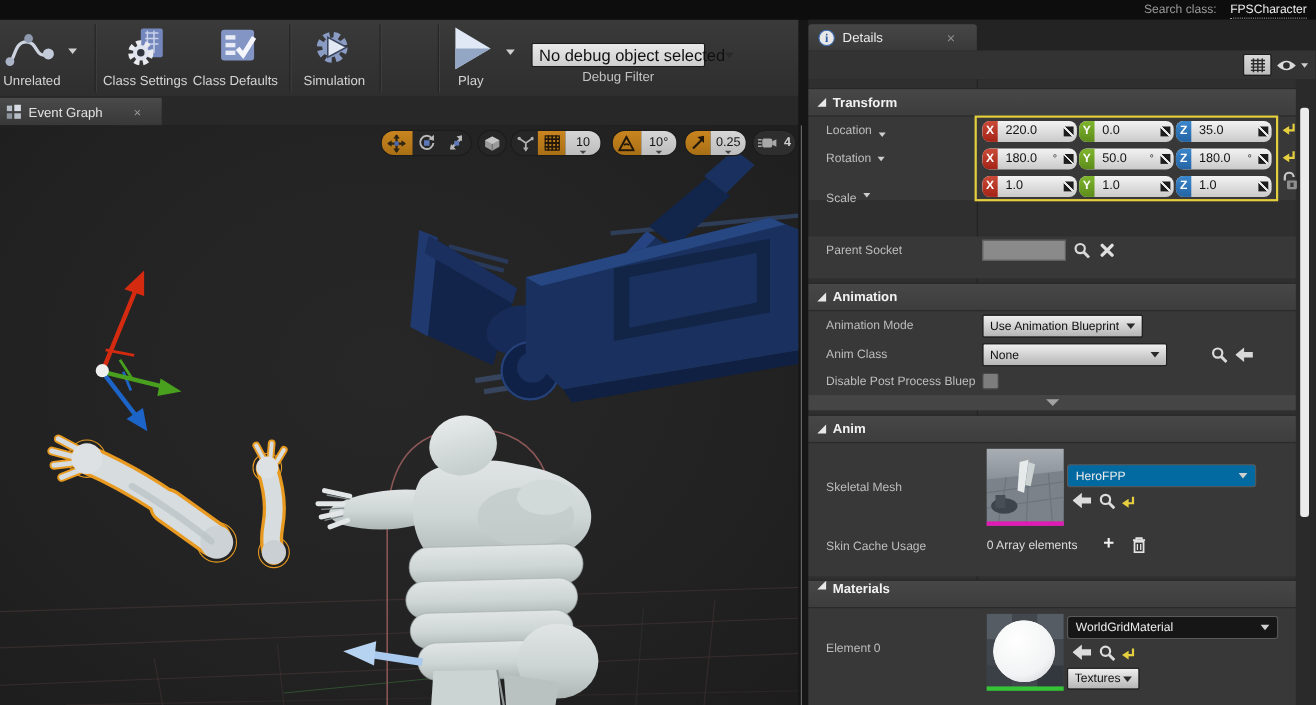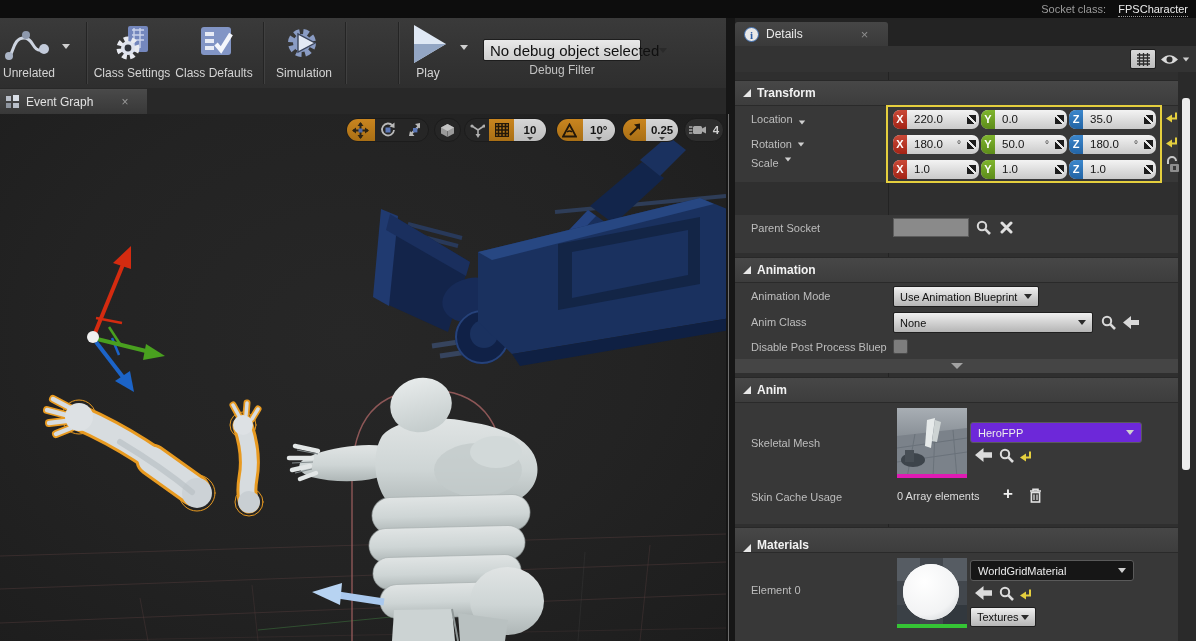--- a/index.html
+++ b/index.html
@@ -18,30 +18,30 @@
 .axis-deg{width:9px;color:#333;font-size:10px;line-height:19px}
 .axis-corner{width:13px;position:relative}
 .axis-corner::after{content:"";position:absolute;left:1px;top:5px;width:9px;height:9px;background:linear-gradient(45deg,#1d1d1d 42%,#e8e8e8 42%,#e8e8e8 56%,#1d1d1d 56%)}
 .ddl{background:linear-gradient(#efefef,#b5b5b5);border:1px solid #1f1f1f;border-radius:2px;color:#101010;font-size:11px;display:flex;align-items:center;padding:0 6px}
 .ddl .t{flex:1;white-space:nowrap;overflow:hidden}
 .toolbtn-label{color:#d4d4d4;font-size:12px;text-align:center;white-space:nowrap}
 .vsep{position:absolute;top:22px;height:62px;width:1px;background:#242424;box-shadow:1px 0 0 #404040}
 .vtb-group{position:absolute;top:118px;height:24px;background:#262626;border-radius:12px;display:flex;overflow:hidden;border:1px solid #1c1c1c}
 .vtb-cell{height:100%;display:flex;align-items:center;justify-content:center}
 .vtb-cell.orange{background:linear-gradient(#c9851f,#a96f15)}
-.vtb-cell.light{background:linear-gradient(#d6d6d6,#bdbdbd);color:#161616;font-size:11.5px;font-weight:bold;position:relative}
+.vtb-cell.light{background:linear-gradient(#d6d6d6,#bdbdbd);color:#161616;font-size:11.5px;font-weight:normal;position:relative}
 .vtb-cell.light .num{padding:0 4px}
 .vtb-cell.light::after{content:"";position:absolute;bottom:1px;left:50%;margin-left:-3px;border-left:3px solid transparent;border-right:3px solid transparent;border-top:3px solid #444}
 </style>
 </head>
 <body>
 
 <div id="root">
   <div class="abs" style="left:0;top:0;width:1196px;height:18px;background:#0d0d0d"></div>
-  <div class="abs" style="right:90px;top:3px;color:#9a9a9a;font-size:11px">Socket class:</div>
+  <div class="abs" style="right:90px;top:3px;color:#9a9a9a;font-size:11px">Search class:</div>
   <div class="abs" style="right:8px;top:3px;color:#ededed;font-size:11px;border-bottom:1px dotted #999;padding-bottom:1px">FPSCharacter</div>
 
   <div class="abs" style="left:0;top:18px;width:726px;height:70px;background:linear-gradient(#3a3a3a,#2e2e2e)"></div>
   <svg class="abs" style="left:4px;top:26px" width="52" height="38" viewBox="0 0 52 38">
     <path d="M4,30 C10,30 8,12 20,12 C30,12 28,26 38,24" stroke="#cdd4e0" stroke-width="3" fill="none"></path>
     <circle cx="5" cy="30" r="4" fill="#aab4c6"></circle>
       <circle cx="40" cy="23" r="5" fill="#c3cbdb"></circle>
       <circle cx="22" cy="9" r="4" fill="#8e99ad"></circle>
   </svg>
   <div class="abs caret" style="left:62px;top:44px"></div>
@@ -347,21 +347,21 @@
   </div>
   <div class="abs" style="left:735px;top:106px;width:443px;height:76px;background:#383838"></div>
   <div class="abs lbl" style="left:751px;top:113px;display:flex;align-items:flex-end">
       <span>Location</span>
       <span class="caret" style="margin-left:5px;transform:scale(0.8)"></span>
     </div>
   <div class="abs lbl" style="left:751px;top:138px;display:flex;align-items:center">
       <span>Rotation</span>
       <span class="caret" style="margin-left:5px;transform:scale(0.8)"></span>
     </div>
-  <div class="abs lbl" style="left:751px;top:157px;display:flex;align-items:flex-start">
+  <div class="abs lbl" style="left:751px;top:175px;display:flex;align-items:flex-start">
       <span>Scale</span>
       <span class="caret" style="margin-left:5px;transform:scale(0.8)"></span>
     </div>
 
   <div class="axis-field" style="left:893px;top:110px;width:86px">
       <span class="axis-tag" style="background:linear-gradient(#cb4a38,#a32315)">X</span>
       <span class="axis-val">220.0</span>
       <span class="axis-corner"></span>
     </div>
   <div class="axis-field" style="left:981px;top:110px;width:86px">
@@ -438,21 +438,21 @@
     <span class="tri" style="margin:0 6px 0 8px"></span>
     <span class="txt">Animation</span>
   </div>
   <div class="abs" style="left:735px;top:283px;width:443px;height:76px;background:#383838"></div>
   <div class="abs lbl" style="left:751px;top:290px">Animation Mode</div>
   <div class="abs ddl" style="left:893px;top:286px;width:146px;height:21px">
     <span class="t">Use Animation Blueprint</span>
     <span class="caret dark"></span>
   </div>
   <div class="abs lbl" style="left:751px;top:316px">Anim Class</div>
-  <div class="abs ddl" style="left:893px;top:312px;width:200px;height:21px">
+  <div class="abs ddl" style="left:893px;top:312px;width:168px;height:21px">
     <span class="t">None</span>
     <span class="caret dark"></span>
   </div>
   <svg class="abs" style="left:1101px;top:315px" width="15" height="15" viewBox="0 0 15 15">
       <circle cx="6" cy="6" r="4.2" fill="none" stroke="#d9d9d9" stroke-width="2"></circle>
       <path d="M9.2,9.2 L14,14" stroke="#d9d9d9" stroke-width="2.6"></path>
     </svg>
   <svg class="abs" style="left:1123px;top:316px" width="16" height="13" viewBox="0 0 16 13">
       <path d="M0,6.5 L8,0 L8,4 L16,4 L16,9 L8,9 L8,13 Z" fill="#d9d9d9"></path>
     </svg>
@@ -472,21 +472,21 @@
     <svg width="70" height="70" viewBox="0 0 70 70">
       <path d="M0,28 L70,20 L70,70 L0,70 Z" fill="#7b828a"></path>
       <path d="M0,40 L70,30 M0,54 L70,44 M18,26 L10,70 M38,24 L36,70 M56,22 L60,70" stroke="#6a727a" stroke-width="1"></path>
       <path d="M30,12 L38,10 L34,40 L28,38 Z" fill="#e6eaea"></path>
       <path d="M38,12 L44,14 L40,34 L35,33 Z" fill="#cdd3d3"></path>
       <ellipse cx="16" cy="52" rx="12" ry="7" fill="#3d444b"></ellipse>
       <rect x="8" y="42" width="9" height="12" fill="#474e55"></rect>
     </svg>
     <div style="position:absolute;left:0;bottom:0;width:70px;height:4px;background:#e01ab4"></div>
   </div>
-  <div class="abs" style="left:970px;top:422px;width:172px;height:21px;background:#6d28d9;border:1px solid #5a5a5a;border-radius:3px;display:flex;align-items:center;padding:0 7px">
+  <div class="abs" style="left:970px;top:422px;width:172px;height:21px;background:#0369a1;border:1px solid #5a5a5a;border-radius:3px;display:flex;align-items:center;padding:0 7px">
     <span style="flex:1;color:#ececec;font-size:11px">HeroFPP</span>
     <span class="caret"></span>
   </div>
   <svg class="abs" style="left:975px;top:448px" width="17" height="14" viewBox="0 0 17 14">
       <path d="M0,7 L8.5,0 L8.5,4.2 L17,4.2 L17,9.8 L8.5,9.8 L8.5,14 Z" fill="#dcdcdc"></path>
     </svg>
   <svg class="abs" style="left:999px;top:448px" width="15" height="15" viewBox="0 0 15 15">
       <circle cx="6" cy="6" r="4.2" fill="none" stroke="#dcdcdc" stroke-width="2"></circle>
       <path d="M9.2,9.2 L14,14" stroke="#dcdcdc" stroke-width="2.6"></path>
     </svg>
@@ -496,21 +496,21 @@
     </svg>
   <div class="abs lbl" style="left:751px;top:491px">Skin Cache Usage</div>
   <div class="abs" style="left:897px;top:490px;color:#dcdcdc;font-size:11px">0 Array elements</div>
   <div class="abs" style="left:1003px;top:484px;color:#f0f0f0;font-size:17px;font-weight:bold">+</div>
   <svg class="abs" style="left:1029px;top:488px" width="13" height="15" viewBox="0 0 13 15">
       <path d="M1,3 H12 M4,3 V1.2 H9 V3" stroke="#e2e2e2" stroke-width="1.6" fill="none"></path>
       <rect x="2.4" y="4.5" width="8.2" height="9.5" fill="none" stroke="#e2e2e2" stroke-width="1.6"></rect>
       <path d="M5,6.5 V12 M8,6.5 V12" stroke="#e2e2e2" stroke-width="1.2"></path>
     </svg>
 
-  <div class="abs sechead" style="left:735px;top:527px;width:443px;height:26px;display:flex;align-items:flex-end">
+  <div class="abs sechead" style="left:735px;top:527px;width:443px;height:26px;display:flex;align-items:flex-start">
     <span class="tri" style="margin:0 6px 0 8px"></span>
     <span class="txt">Materials</span>
   </div>
   <div class="abs" style="left:735px;top:553px;width:443px;height:88px;background:#383838"></div>
   <div class="abs lbl" style="left:751px;top:584px">Element 0</div>
   <div class="abs" style="left:897px;top:558px;width:70px;height:70px;background:#42474d">
     <svg width="70" height="70" viewBox="0 0 70 70">
       <rect x="0" y="0" width="23" height="23" fill="#565c63"></rect>
         <rect x="46" y="0" width="24" height="23" fill="#565c63"></rect>
         <rect x="23" y="23" width="23" height="24" fill="#50565c"></rect>
@@ -521,21 +521,21 @@
       <defs>
           <radialGradient id="sphg" cx="0.38" cy="0.32" r="0.9">
             <stop offset="0" stop-color="#ffffff"></stop>
             <stop offset="0.65" stop-color="#f2f3f4"></stop>
             <stop offset="1" stop-color="#c6cacd"></stop>
           </radialGradient>
         </defs>
     </svg>
     <div style="position:absolute;left:0;bottom:0;width:70px;height:4px;background:#35c435"></div>
   </div>
-  <div class="abs" style="left:970px;top:560px;width:164px;height:21px;background:#161616;border:1px solid #5a5a5a;border-radius:3px;display:flex;align-items:center;padding:0 7px">
+  <div class="abs" style="left:970px;top:560px;width:192px;height:21px;background:#161616;border:1px solid #5a5a5a;border-radius:3px;display:flex;align-items:center;padding:0 7px">
     <span style="flex:1;color:#ececec;font-size:11px">WorldGridMaterial</span>
     <span class="caret"></span>
   </div>
   <svg class="abs" style="left:975px;top:586px" width="17" height="14" viewBox="0 0 17 14">
       <path d="M0,7 L8.5,0 L8.5,4.2 L17,4.2 L17,9.8 L8.5,9.8 L8.5,14 Z" fill="#dcdcdc"></path>
     </svg>
   <svg class="abs" style="left:999px;top:586px" width="15" height="15" viewBox="0 0 15 15">
       <circle cx="6" cy="6" r="4.2" fill="none" stroke="#dcdcdc" stroke-width="2"></circle>
       <path d="M9.2,9.2 L14,14" stroke="#dcdcdc" stroke-width="2.6"></path>
     </svg>

